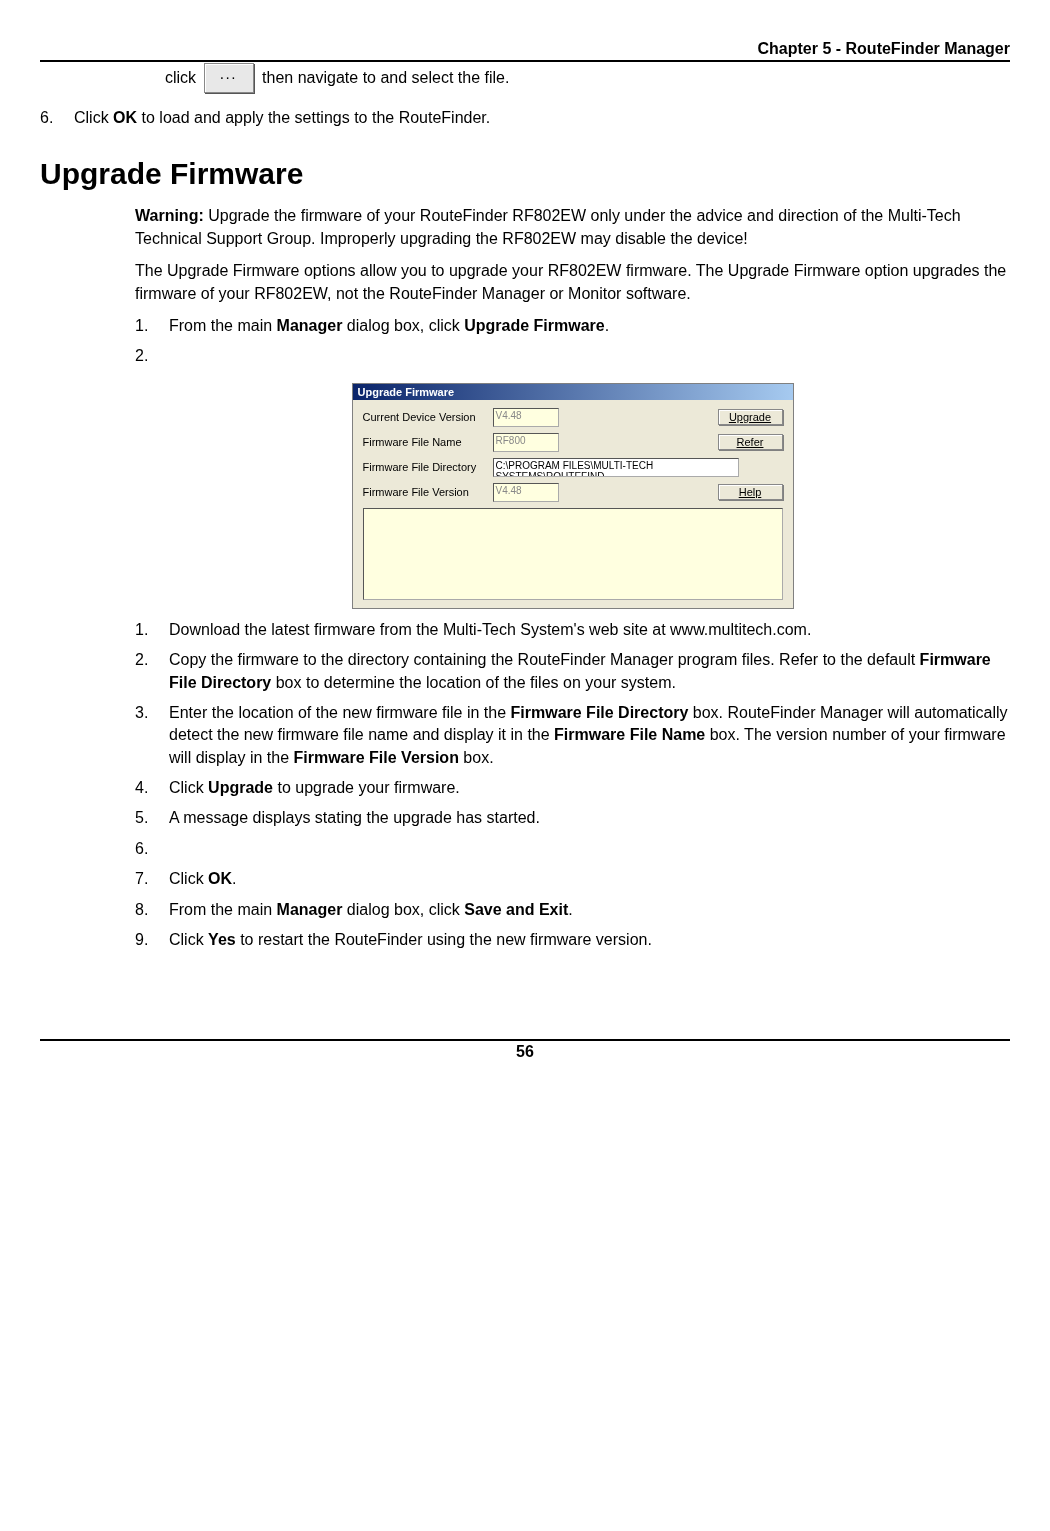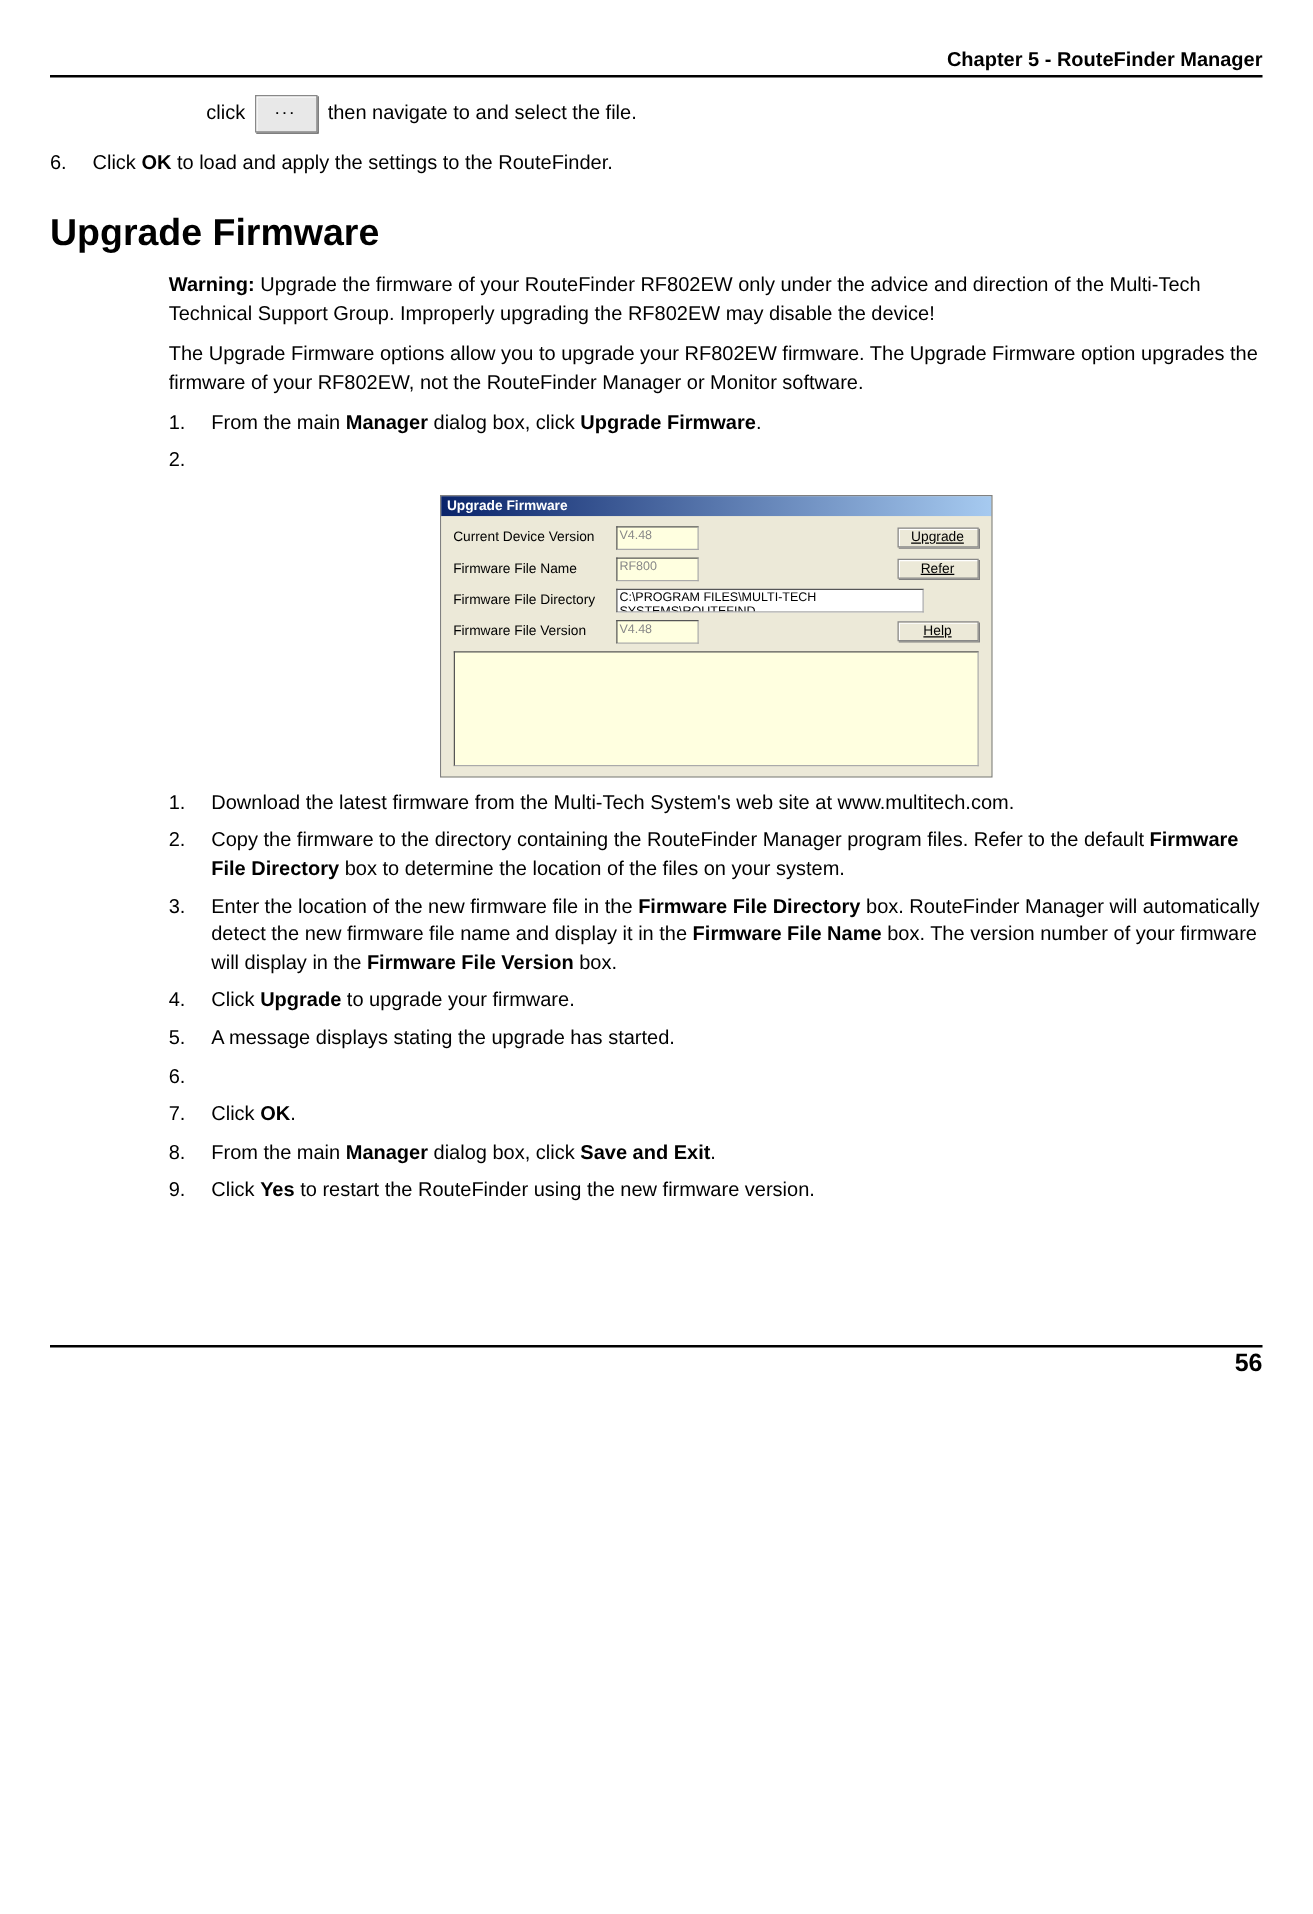--- a/index.html
+++ b/index.html
@@ -10,21 +10,21 @@
     padding: 40px 40px 20px 40px;
     width: 970px;
     background: #fff;
   }
   .chapter-header {
     text-align: right;
     font-weight: bold;
     font-size: 16px;
     border-bottom: 2px solid #000;
     padding-bottom: 2px;
-    margin-bottom: 14px;
+    margin-bottom: 1px;
   }
   .content-indent {
     margin-left: 95px;
   }
   .sub-indent {
     margin-left: 125px;
   }
   .click-line {
     display: flex;
     align-items: center;
@@ -79,20 +79,21 @@
   .dialog-title {
     background: linear-gradient(to right, #0a246a, #a6caf0);
     color: #fff;
     padding: 2px 5px;
     font-weight: bold;
     font-size: 11px;
   }
   .dialog-body {
     background: #ece9d8;
     padding: 8px 10px;
+    border-radius: 28px;
   }
   .dialog-row {
     display: flex;
     align-items: center;
     margin-bottom: 6px;
   }
   .dialog-label {
     width: 130px;
     color: #000;
   }
@@ -121,24 +122,24 @@
     box-shadow: inset 1px 1px 0 #fff, 1px 1px 0 #808080;
   }
   .dialog-listbox {
     border: 1px inset #aaa;
     background: #ffffe0;
     height: 90px;
     margin-top: 6px;
   }
   .page-footer {
     border-top: 2px solid #000;
-    text-align: right;
-    font-weight: bold;
-    font-size: 20px;
-    margin-top: 112px;
+    text-align: center;
+    font-weight: bold;
+    font-size: 16px;
+    margin-top: 88px;
     padding-top: 2px;
   }
 </style>
 </head>
 <body>
 
 <div class="chapter-header">Chapter 5 - RouteFinder Manager</div>
 
 <div class="sub-indent click-line">
   <span>click</span>

